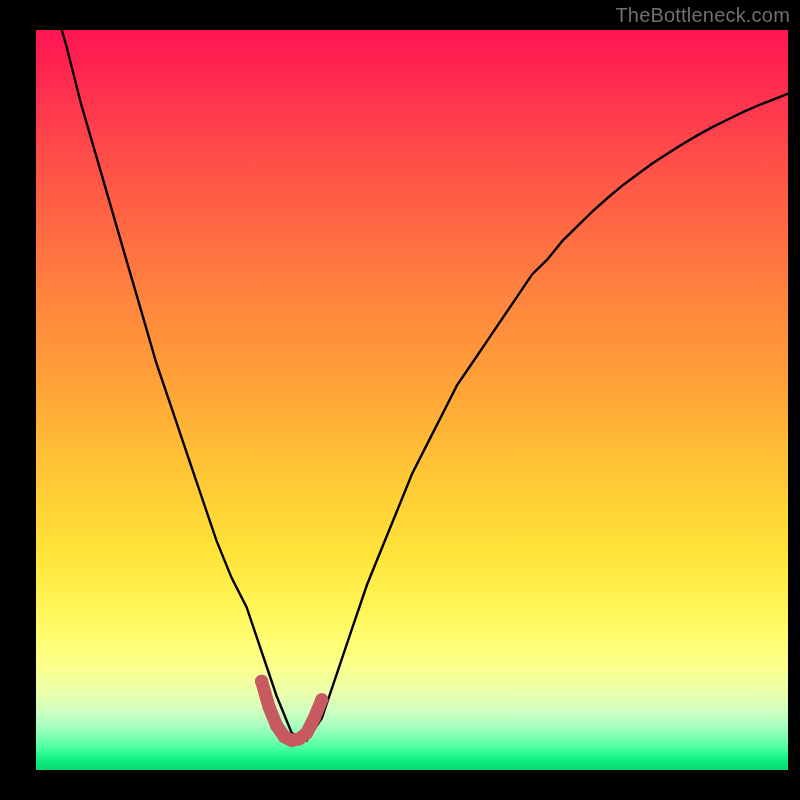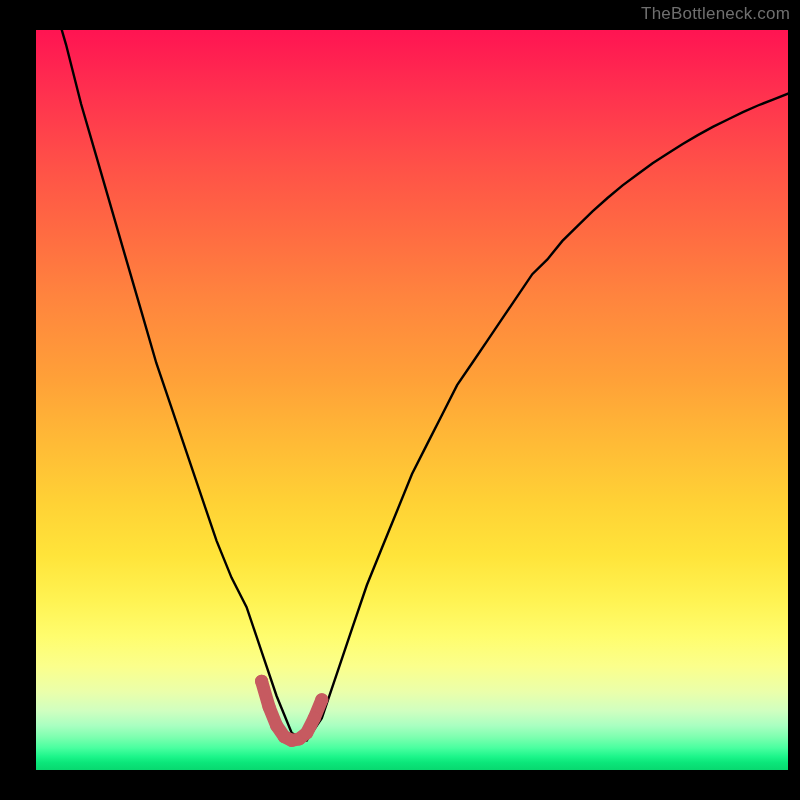--- a/index.html
+++ b/index.html
@@ -56,21 +56,21 @@
   svg.curve {
     position: absolute;
     left: 0; top: 0;
     width: 100%; height: 100%;
   }
   .watermark {
     position: absolute;
     top: 4px;
     right: 10px;
     color: #6f6f6f;
-    font-size: 17px;
+    font-size: 20px;
     letter-spacing: 0.2px;
     font-weight: 400;
   }
 </style>
 </head>
 <body>
 
 <div class="frame">
 
   <div class="plot">

